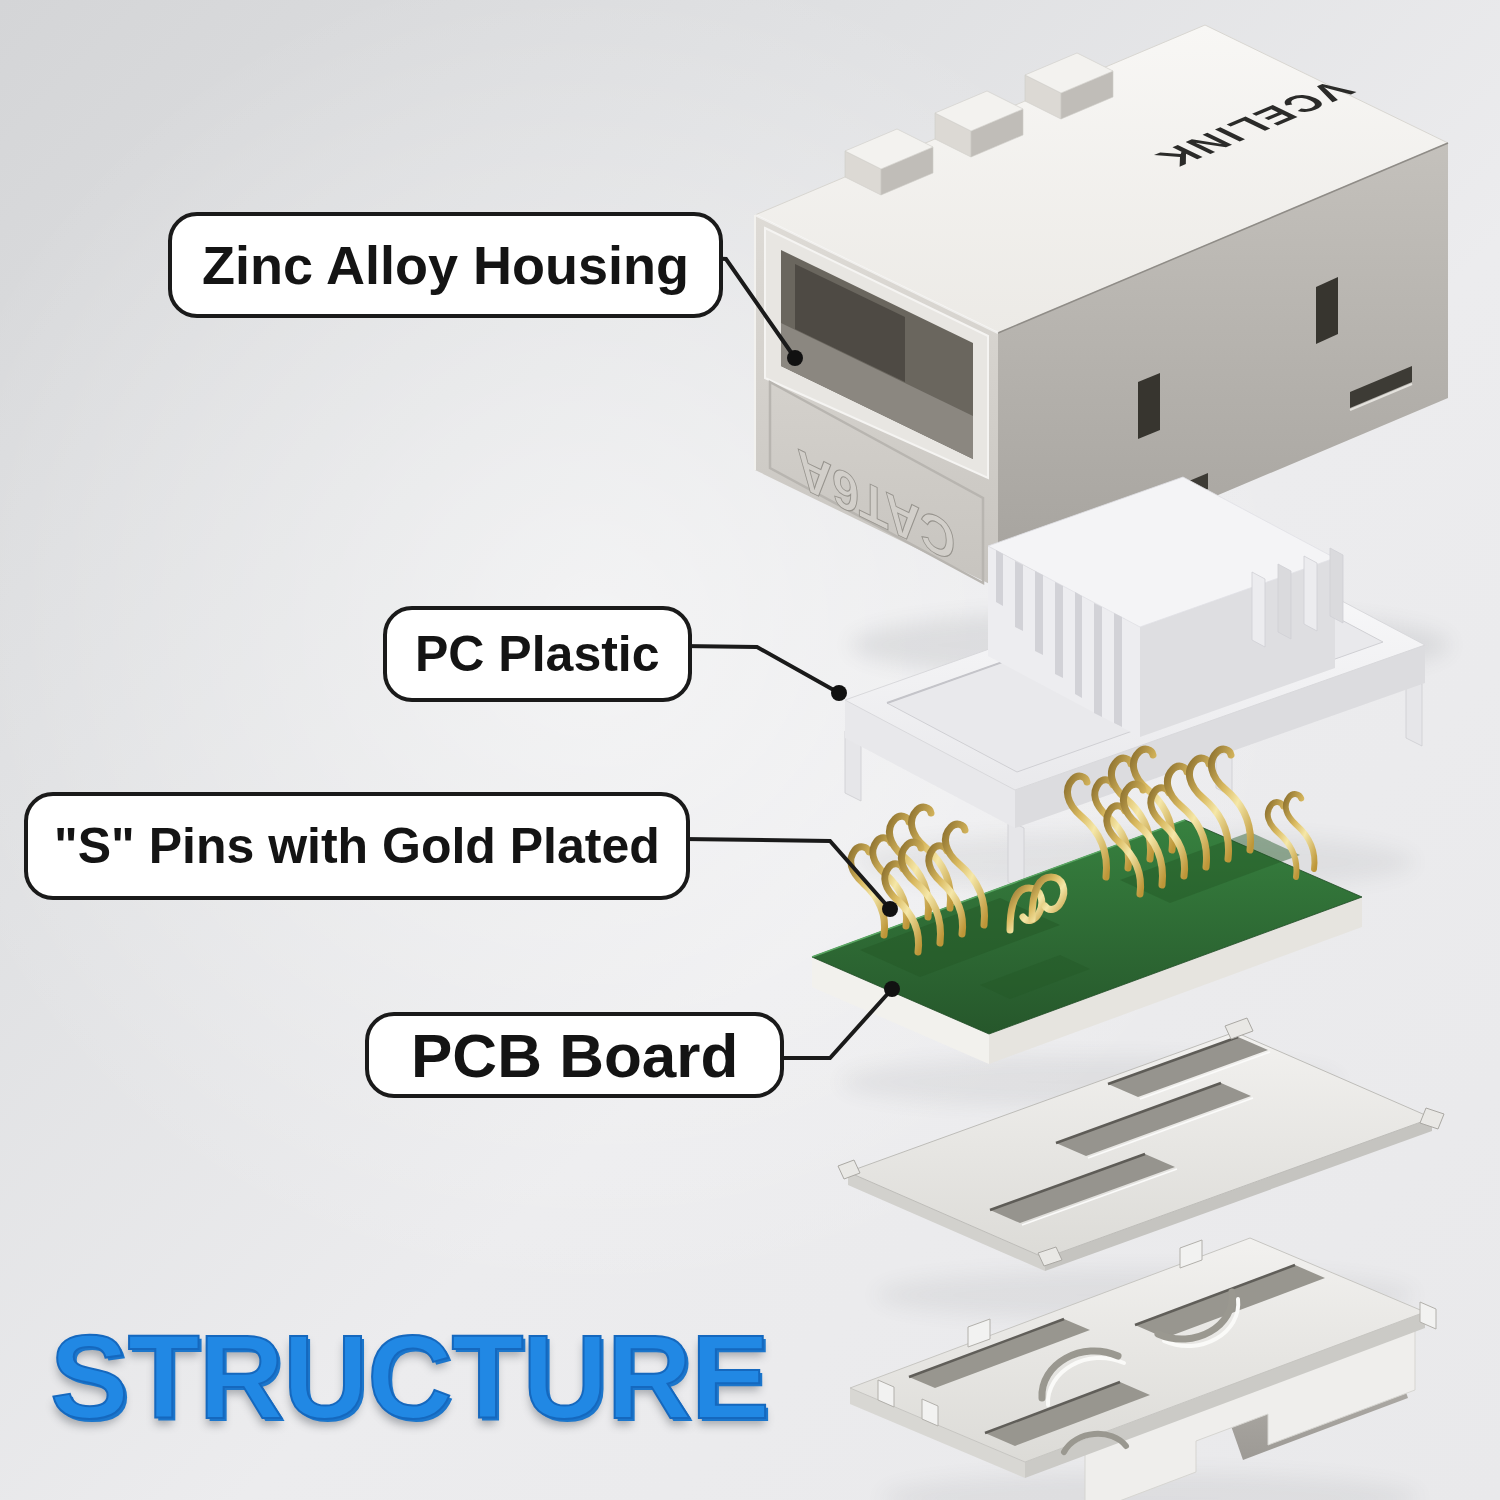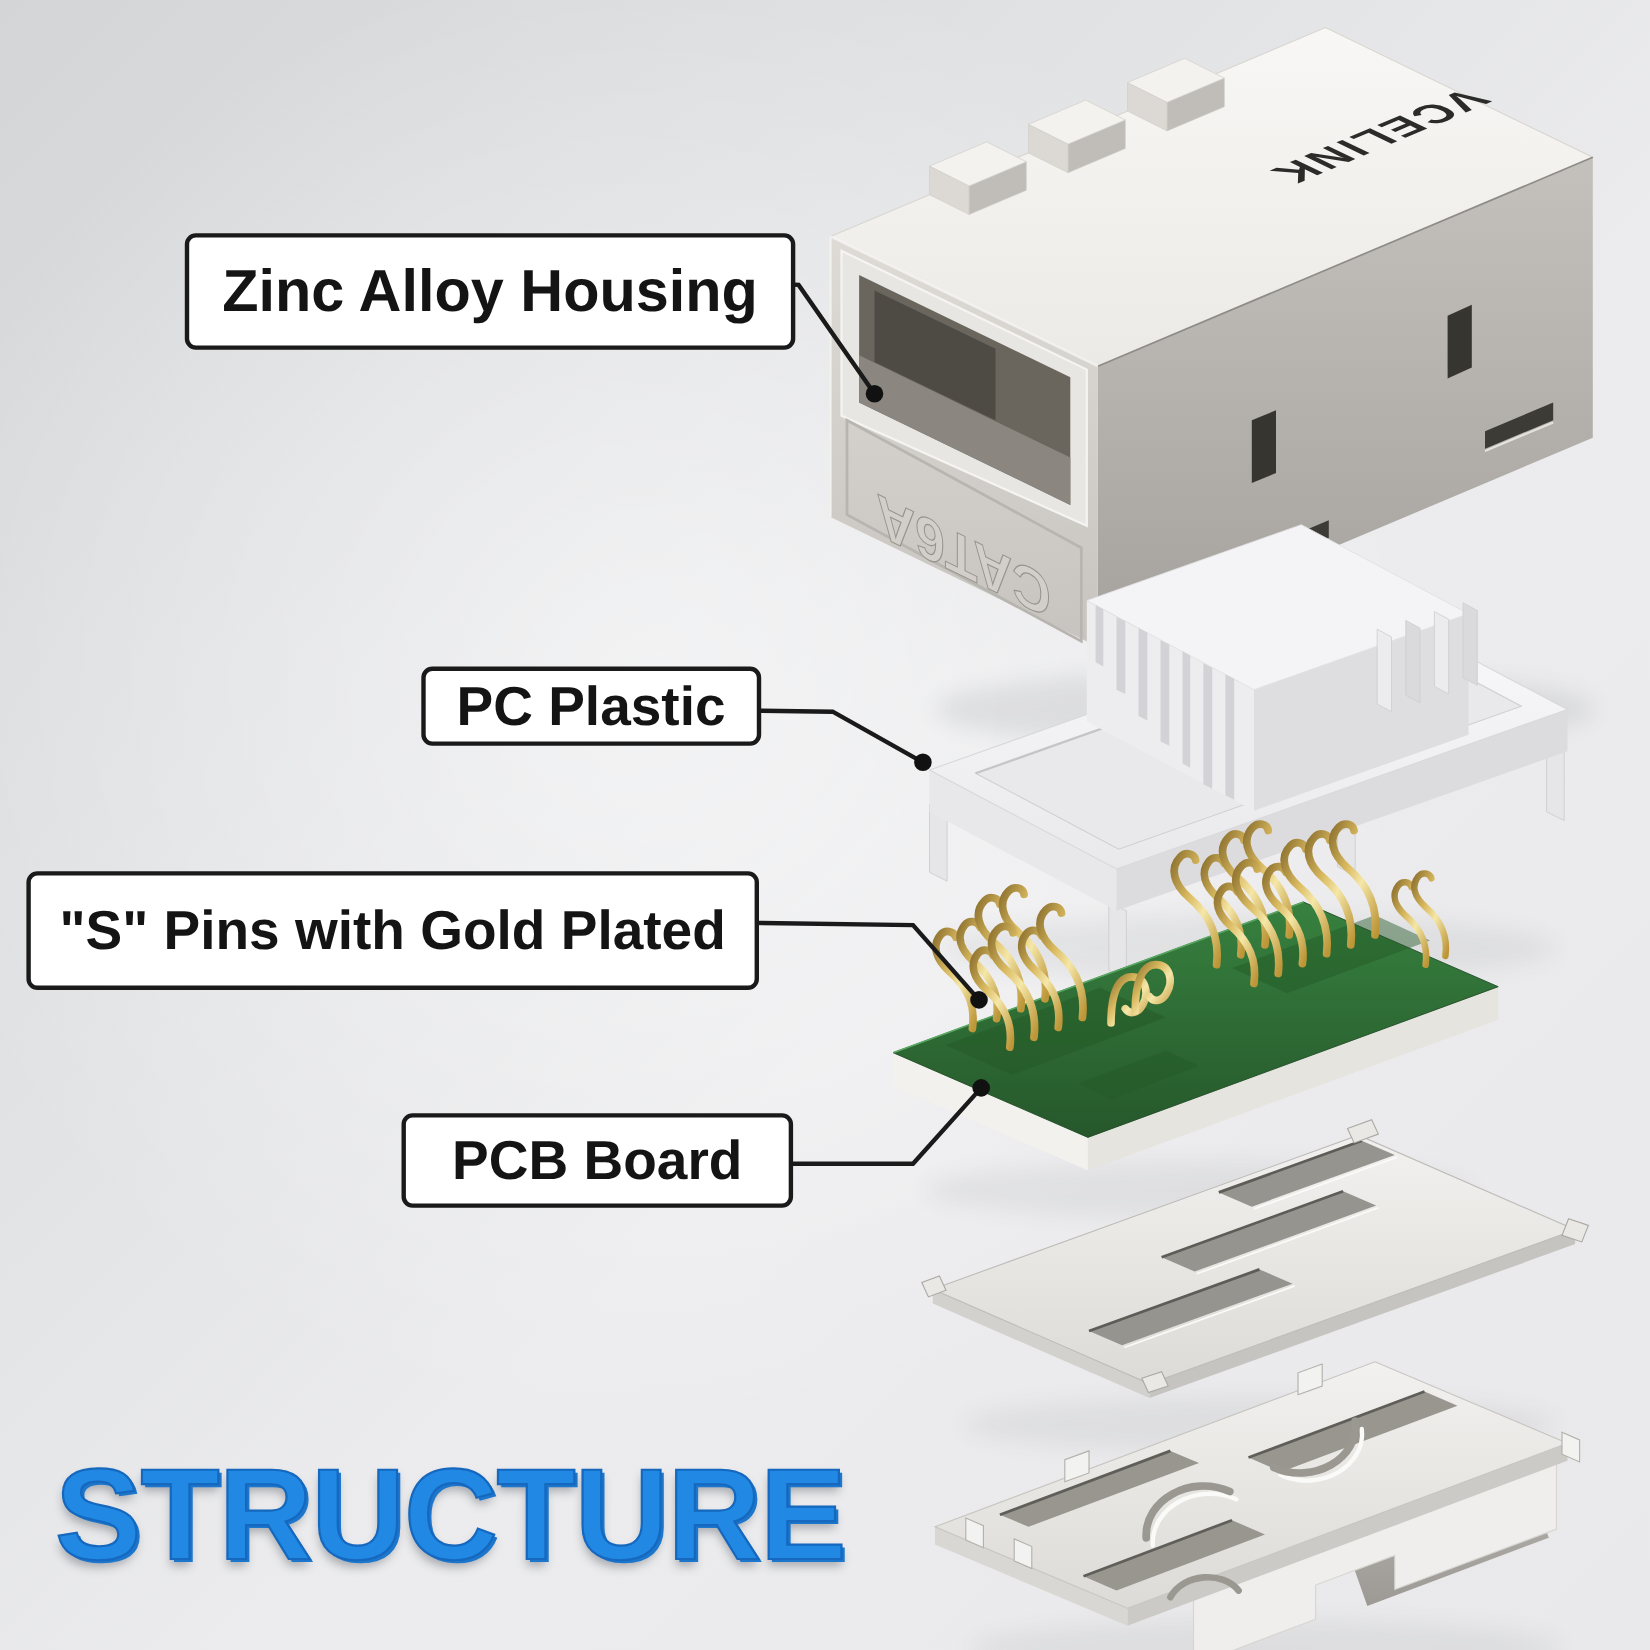--- a/index.html
+++ b/index.html
@@ -6,28 +6,28 @@
   .stage{
     position:relative;width:1500px;height:1500px;overflow:hidden;
     background:
       radial-gradient(ellipse at 40% 42%, rgba(255,255,255,.55) 0%, rgba(255,255,255,0) 55%),
       linear-gradient(135deg,#d4d5d7 0%,#dfe0e2 28%,#ececee 58%,#e9e9eb 100%);
     font-family:"Liberation Sans","DejaVu Sans",sans-serif;
   }
   .illus{position:absolute;left:0;top:0;width:1500px;height:1500px;display:block;}
   .callout{
     position:absolute;display:flex;align-items:center;justify-content:center;
-    background:#ffffff;border:4px solid #1a1a1a;border-radius:10px;
+    background:#ffffff;border:4px solid #1a1a1a;border-radius:29px;
     color:#141414;font-weight:bold;white-space:nowrap;box-sizing:border-box;
     letter-spacing:0px;
   }
   .c-zinc   {left:168px;top:212px;height:106px;padding:0 30px;font-size:54px;}
-  .c-plastic{left:383px;top:606px;height:72px; padding:0 28px;font-size:50px;}
+  .c-plastic{left:383px;top:606px;height:96px; padding:0 28px;font-size:50px;}
   .c-pins   {left:24px; top:792px;height:108px;padding:0 26px;font-size:50px;}
-  .c-pcb    {left:365px;top:1012px;height:86px;padding:0 42px;font-size:50px;}
+  .c-pcb    {left:365px;top:1012px;height:86px;padding:0 42px;font-size:62px;}
   .headline{
     position:absolute;left:50px;top:1282px;
     font-size:118px;font-weight:bold;letter-spacing:-1px;line-height:1;
     color:#2188e4;-webkit-text-stroke:2px #1568be;
     text-shadow:3px 3px 0 #1b76cc, 0 7px 9px rgba(85,90,100,.45);
     margin-top:36px;
   }
 </style>
 </head>
 <body>

